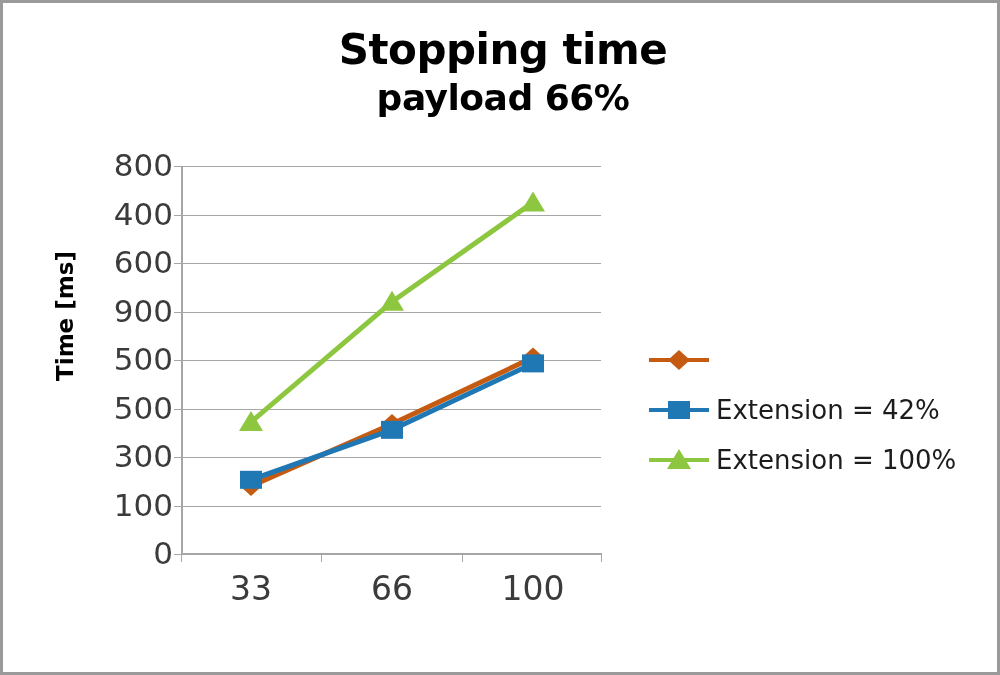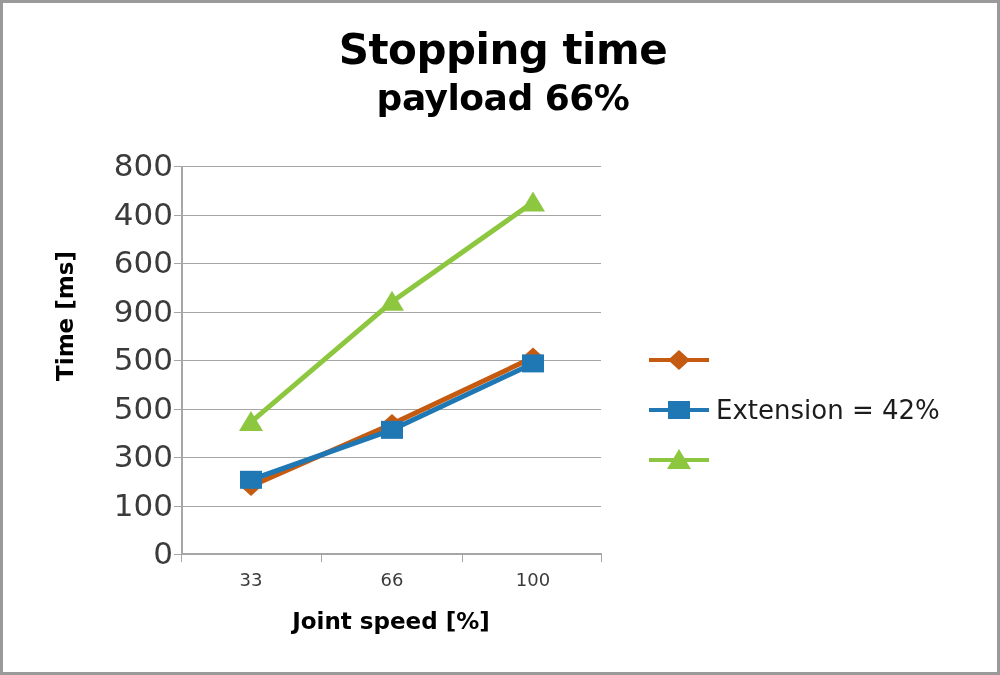--- a/index.html
+++ b/index.html
@@ -132,21 +132,21 @@
     top: 163px;
     width: 90px;
     height: 388px;
   }
   .x-tick-label {
     position: absolute;
     top: 566px;
     width: 120px;
     text-align: center;
     font-family: "DejaVu Sans", sans-serif;
-    font-size: 18px;
+    font-size: 33px;
     color: #3b3b3b;
   }
   
   .series-svg {
     position: absolute;
     left: 178px;
     top: 163px;
     width: 420px;
     height: 389px;
     overflow: visible;
@@ -180,21 +180,20 @@
 <body>
 
 <div id="chart-root">
 
   <div class="title-block">
     <div class="chart-title">Stopping time</div>
     <div class="chart-subtitle">payload 66%</div>
   </div>
 
   <div class="y-axis-title">Time [ms]</div>
-  <div class="x-axis-title">Joint speed [%]</div>
 
   <div class="plot-area" id="plot-area">
       <div class="gridline" style="top: 388px;"></div>
       <div class="tick-mark" style="top: 388px;"></div>
       <div class="gridline" style="top: 339.5px;"></div>
       <div class="tick-mark" style="top: 339.5px;"></div>
       <div class="gridline" style="top: 291px;"></div>
       <div class="tick-mark" style="top: 291px;"></div>
       <div class="gridline" style="top: 242.5px;"></div>
       <div class="tick-mark" style="top: 242.5px;"></div>
@@ -258,20 +257,21 @@
             <line x1="1" y1="11" x2="61" y2="11" stroke="#1F77B4" stroke-width="4"></line>
             <rect x="20" y="2" width="22" height="18" fill="#1F77B4"></rect>
           </svg></div>
         <span class="legend-label">Extension = 42%</span>
       </div>
       <div class="legend-item">
         <div class="legend-swatch"><svg width="62" height="22" viewBox="0 0 62 22">
             <line x1="1" y1="11" x2="61" y2="11" stroke="#8DC63F" stroke-width="4"></line>
             <polygon points="31,0 43,20 19,20" fill="#8DC63F"></polygon>
           </svg></div>
+        <span class="legend-label">Extension = 100%</span>
       </div>
     </div>
 
 <div class="x-tick-mark" style="left: 178px;"></div>
     <div class="x-tick-mark" style="left: 318px;"></div>
     <div class="x-tick-mark" style="left: 459px;"></div>
     <div class="x-tick-mark" style="left: 598px;"></div>
   </div>
 
 </body></html>

